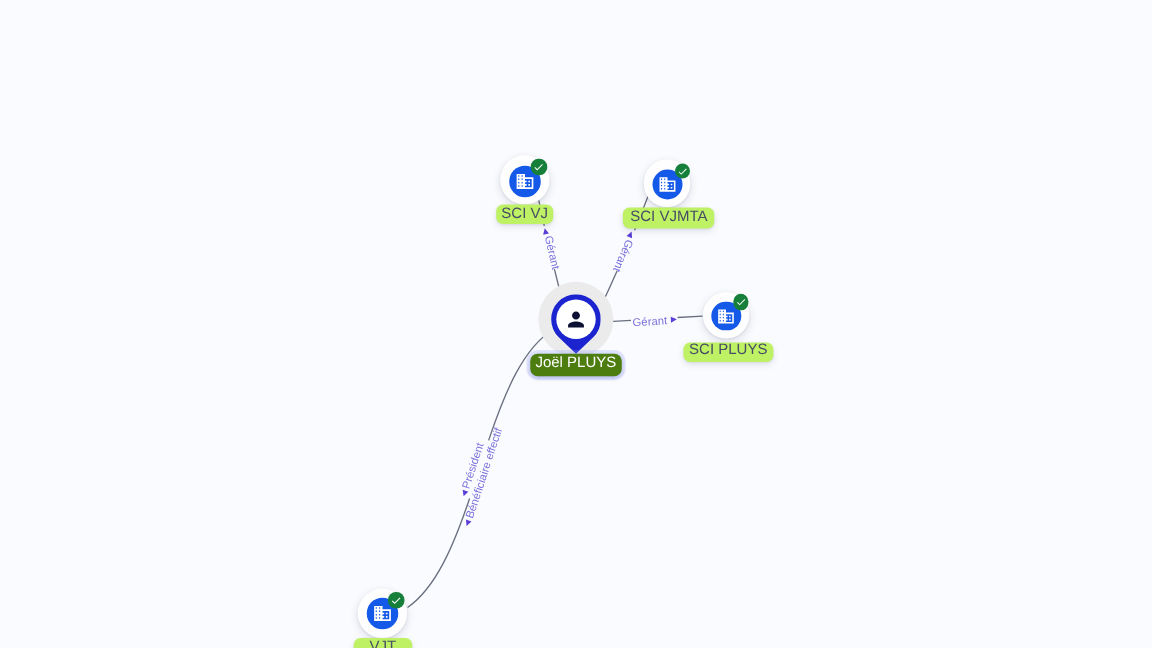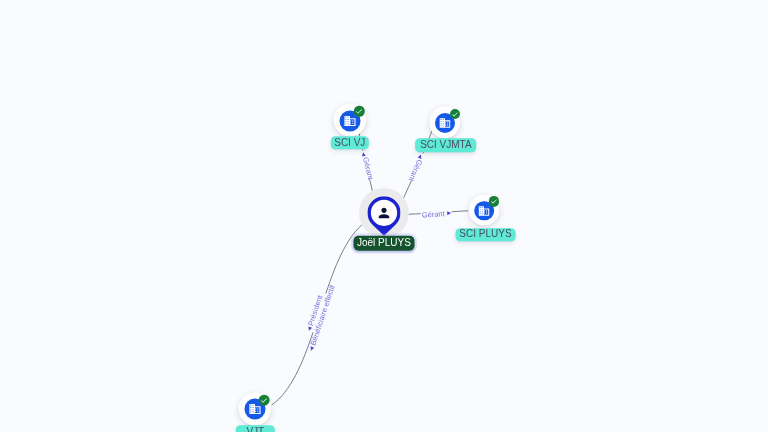--- a/index.html
+++ b/index.html
@@ -13,25 +13,25 @@
   .nodes{position:absolute;left:0;top:0;width:768px;height:432px;}
 
   
   .c{position:absolute;transform:translate(-50%,-50%);}
 
   .halo{border-radius:50%;background:#ebebec;}
   .cnode{border-radius:50%;background:#fefefe;
          box-shadow:0 .5px 1.5px rgba(32,42,84,.10),0 2px 6px rgba(32,42,84,.14);}
   .cdisc{border-radius:50%;background:#1559e8;}
   .badge{border-radius:50%;background:#16803b;}
-  .nlabel{background:#5eead4;border-radius:4.5px;color:#474d65;white-space:nowrap;
+  .nlabel{background:#bef264;border-radius:4.5px;color:#474d65;white-space:nowrap;
           font-size:10px;line-height:1;display:flex;align-items:center;
           justify-content:center;
           box-shadow:0 .5px 1.5px rgba(32,42,84,.09),0 2px 5px rgba(32,42,84,.11);}
-  .plabel{background:#14532d;border-radius:5px;color:#fff;white-space:nowrap;
+  .plabel{background:#4d7c0f;border-radius:5px;color:#fff;white-space:nowrap;
           font-size:10px;line-height:1;display:flex;align-items:center;
           justify-content:center;
           box-shadow:0 0 0 2.5px rgba(152,163,248,.26),0 1px 3px rgba(20,30,150,.3);}
   .elabel{font-size:7.45px;fill:#7b6fdb;font-family:"Liberation Sans",sans-serif;
           text-rendering:geometricPrecision;letter-spacing:0;
           -webkit-font-smoothing:antialiased;}
   .arw{font-size:5.2px;fill:#5b3fd6;}
 </style>
 </head>
 <body>

